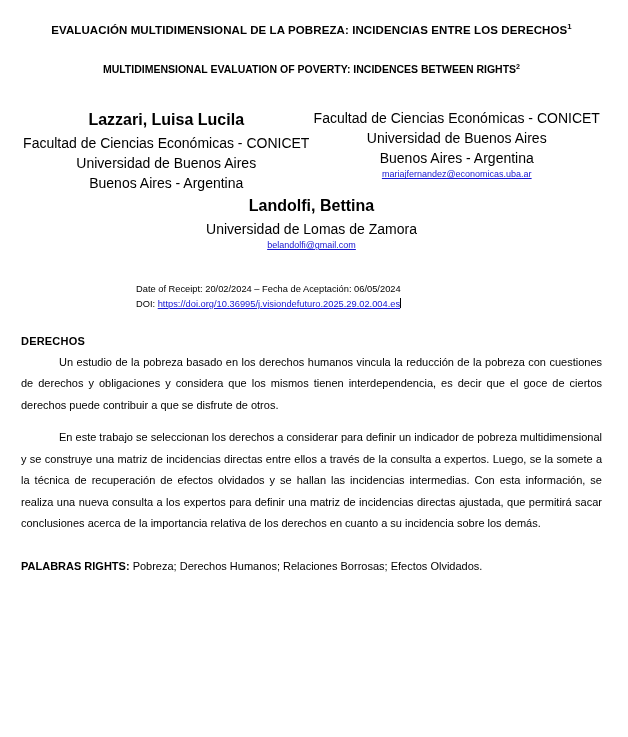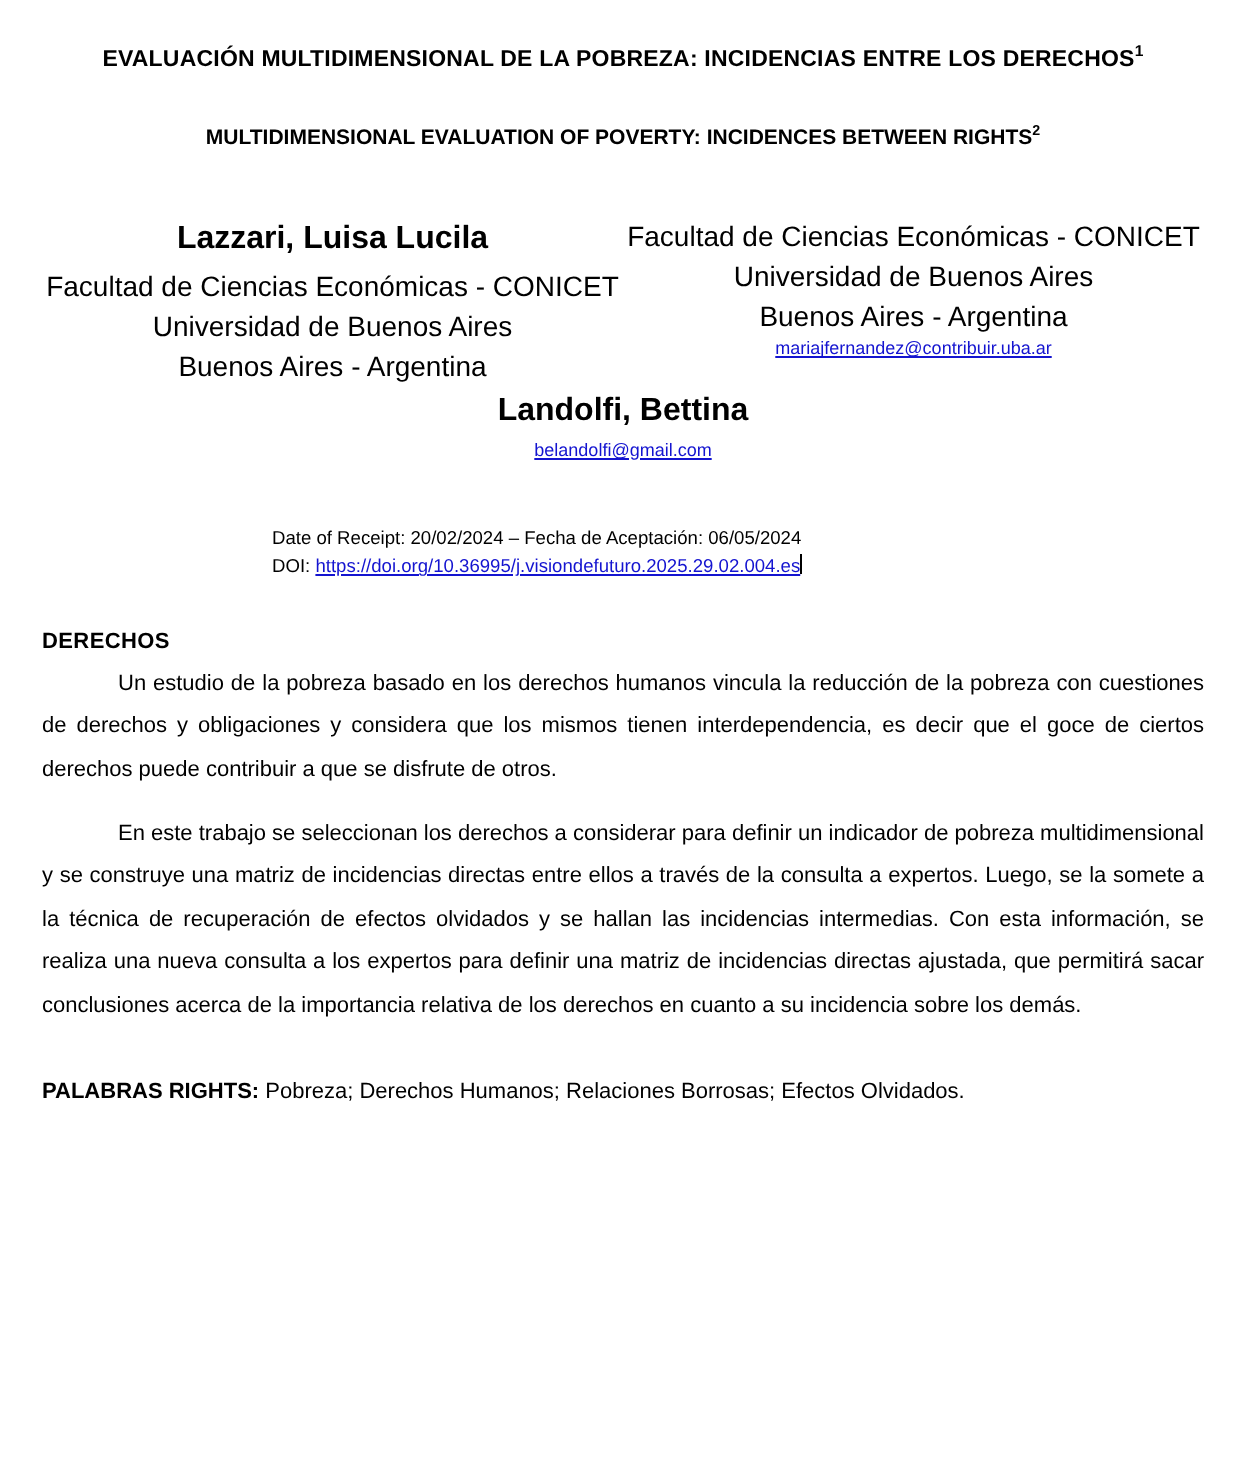--- a/index.html
+++ b/index.html
@@ -133,27 +133,28 @@
       <div class="author-name">Lazzari, Luisa Lucila</div>
       <div class="author-line">Facultad de Ciencias Económicas - CONICET</div>
       <div class="author-line">Universidad de Buenos Aires</div>
       <div class="author-line">Buenos Aires - Argentina</div>
     </div>
 
     <div class="author-block">
       <div class="author-line">Facultad de Ciencias Económicas - CONICET</div>
       <div class="author-line">Universidad de Buenos Aires</div>
       <div class="author-line">Buenos Aires - Argentina</div>
-      <div class="email">mariajfernandez@contribuir.uba.ar</div>
+      <div class="email">mariajfernandez@economicas.uba.ar</div>
     </div>
 
   </div>
 
   <div class="author-block single">
     <div class="author-name">Landolfi, Bettina</div>
+    <div class="author-line">Universidad de Lomas de Zamora</div>
     <div class="email">belandolfi@gmail.com</div>
   </div>
 
   <div class="receipt">
     <div>Date of Receipt: 20/02/2024 – Fecha de Aceptación: 06/05/2024</div>
     <div><span>DOI: </span><span class="doi-link">https://doi.org/10.36995/j.visiondefuturo.2025.29.02.004.es</span><span class="doi-caret"></span></div>
   </div>
 
   <div class="section-heading">DERECHOS</div>
 

